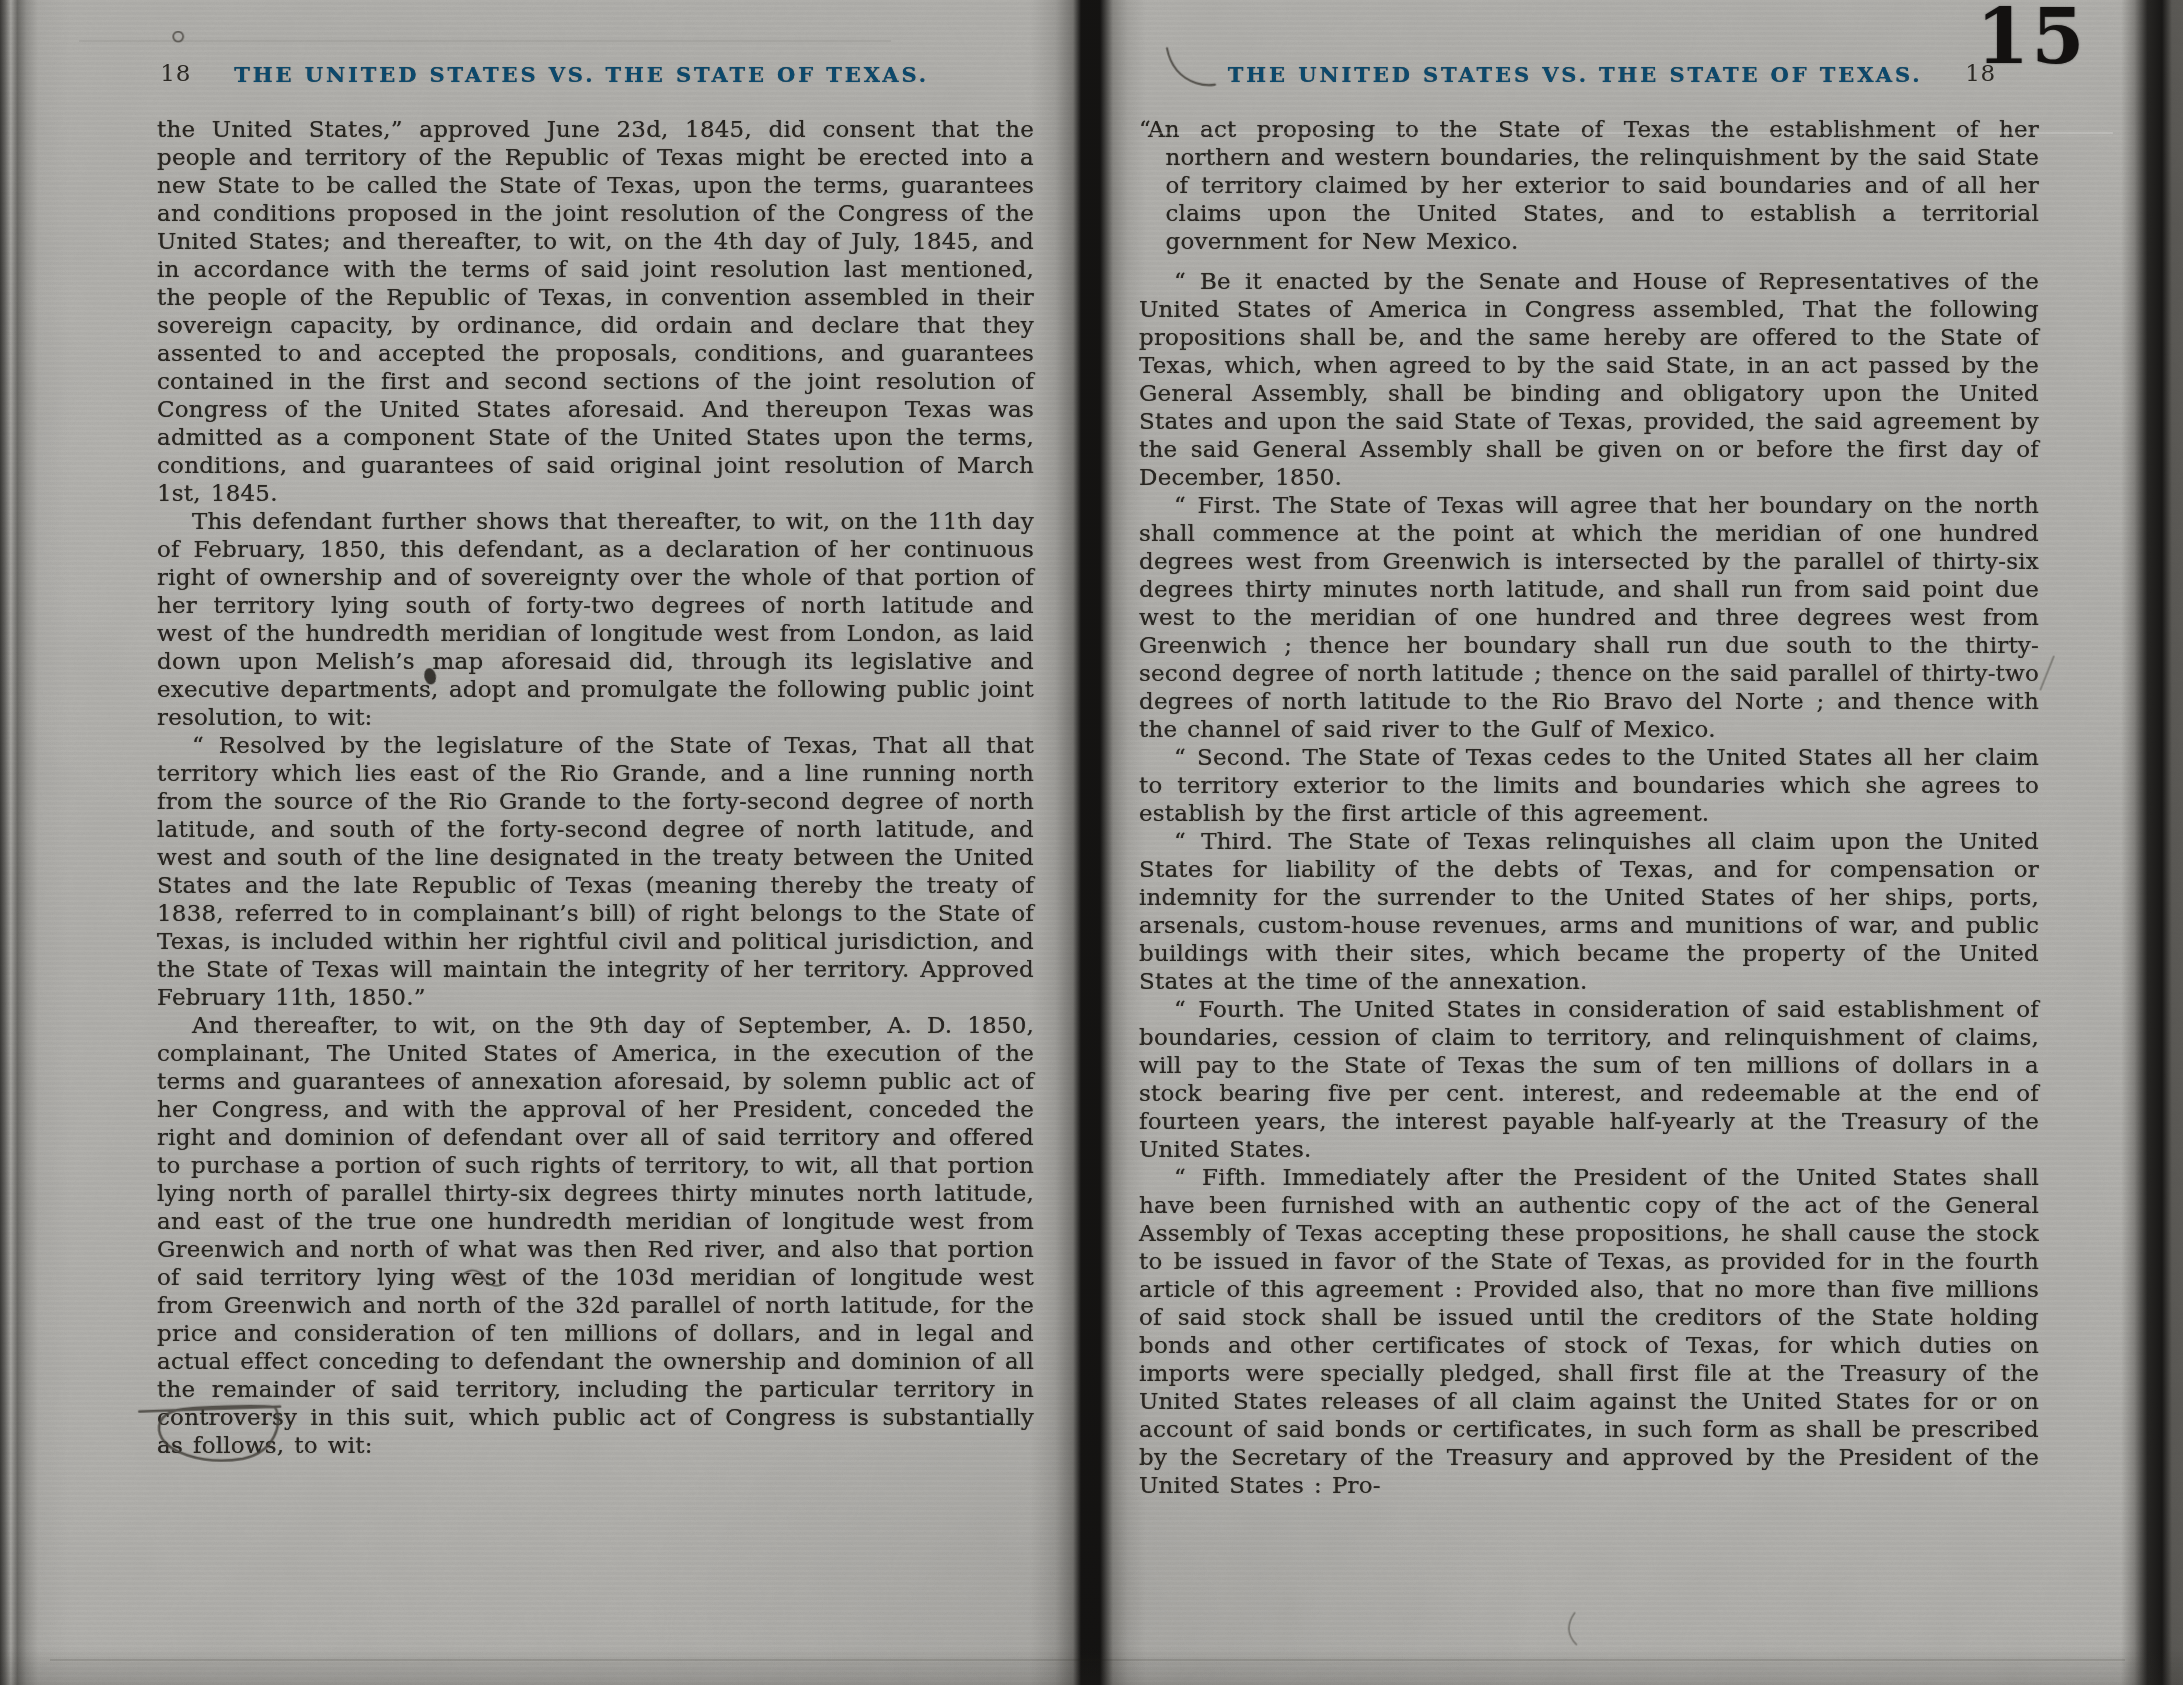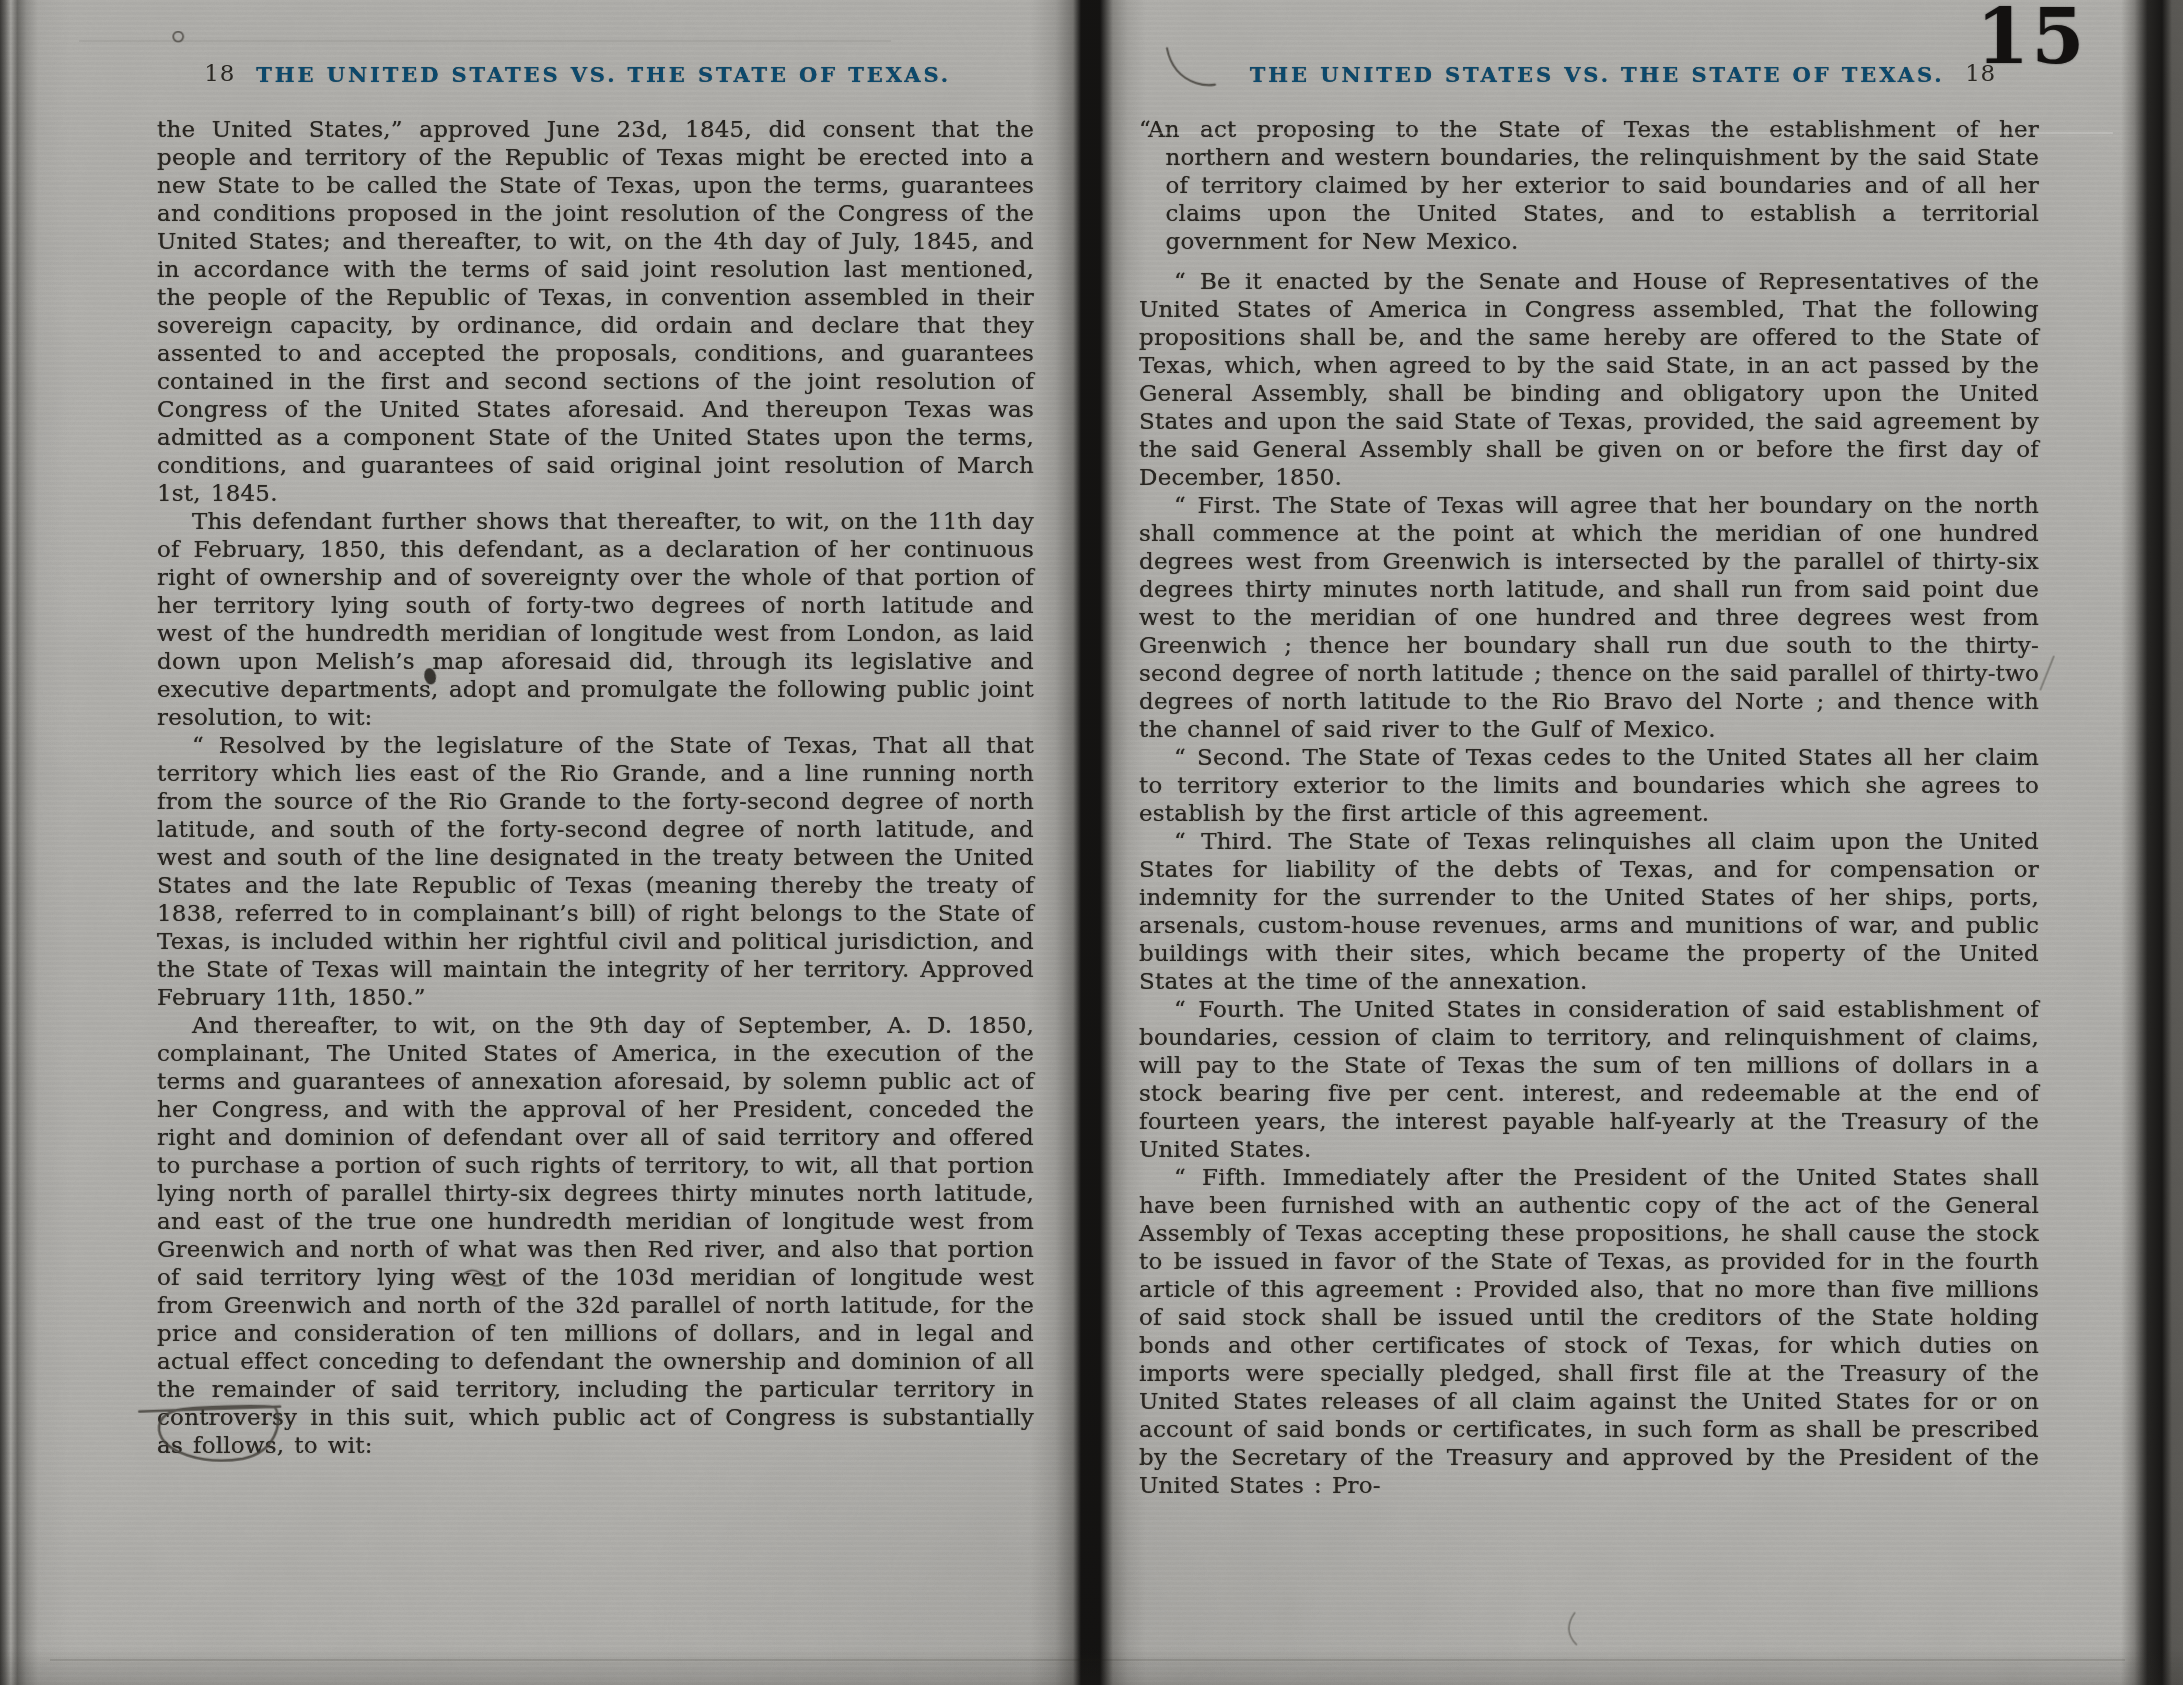--- a/index.html
+++ b/index.html
@@ -14,21 +14,21 @@
     content:"";position:absolute;inset:0;pointer-events:none;
     background:
       radial-gradient(746px 580px at 18% 30%, rgba(255,255,255,0.06), transparent 70%),
       radial-gradient(829px 663px at 72% 55%, rgba(255,255,255,0.05), transparent 70%),
       radial-gradient(663px 414px at 50% 95%, rgba(0,0,0,0.05), transparent 70%),
       repeating-linear-gradient(180deg, rgba(255,255,255,0.015) 0 2.5px, rgba(0,0,0,0.015) 2.5px 5px);
   }
   .page{position:absolute;top:62px;}
   .left-page{left:157px;width:877px;}
   .right-page{left:1139px;width:900px;}
-  .header{position:relative;height:36px;margin-left:44px;}
+  .header{position:relative;height:36px;}
   .running-title{
     position:absolute;left:50%;transform:translateX(-52%);
     white-space:nowrap;font-weight:bold;font-size:21px;letter-spacing:2.9px;
     color:#0c4a6e;text-shadow:0 0 0.8px rgba(43,40,35,0.8);
   }
   .pagenum{position:absolute;top:-1.7px;font-size:23px;letter-spacing:0.8px;color:#2b2823;}
   .pagenum.left{left:3.3px;}
   .pagenum.right{right:43px;}
   .body{
     margin-top:16.6px;font-size:23px;line-height:28px;text-align:justify;

